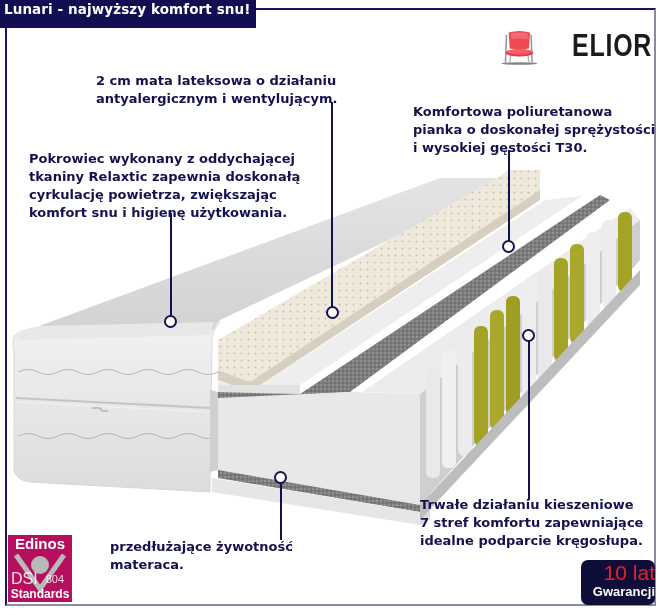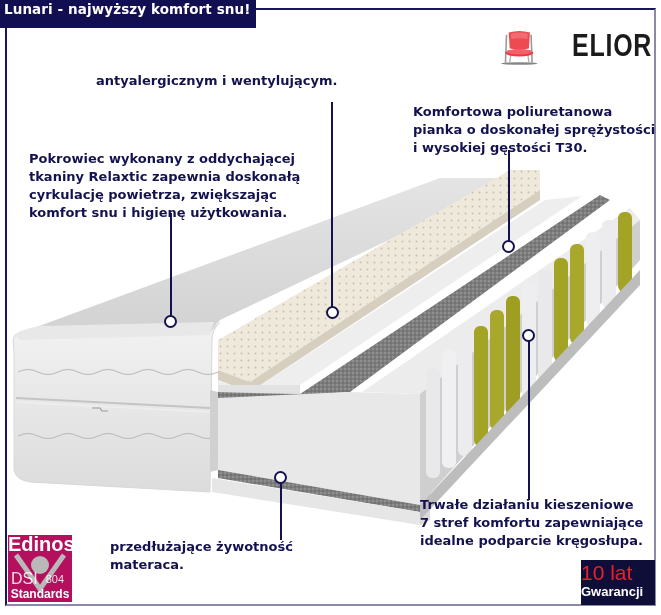--- a/index.html
+++ b/index.html
@@ -35,31 +35,31 @@
   .dot {
     position: absolute; width: 13px; height: 13px; border-radius: 50%;
     border: 2.5px solid #14124e; background: #ffffff;
   }
 
   .edinos {
     position: absolute; left: 8px; top: 535px; width: 64px; height: 67px; background: #b5105e;
     overflow: hidden;
   }
   .edinos .e-top { position: absolute; left: 0; top: 0; width: 100%; text-align: center; color: #fff;
-    font-family: "Liberation Sans", sans-serif; font-weight: bold; font-size: 20px; line-height: 18px; }
+    font-family: "Liberation Sans", sans-serif; font-weight: bold; font-size: 15px; line-height: 18px; }
   .edinos .e-bot { position: absolute; left: 0; bottom: 1px; width: 100%; text-align: center; color: #fff;
     font-family: "Liberation Sans", sans-serif; font-weight: bold; font-size: 12px; line-height: 14px; }
   .edinos .e-dsi { position: absolute; left: 3px; top: 38px; color: #ffffff; opacity: 0.85;
     font-family: "Liberation Sans", sans-serif; font-size: 16px; line-height: 12px; }
   .edinos .e-804 { position: absolute; right: 8px; top: 38px; color: #ffffff; opacity: 0.85;
     font-family: "Liberation Sans", sans-serif; font-size: 11px; line-height: 12px; }
 
   .warranty {
     position: absolute; left: 581px; top: 560px; width: 74px; height: 45px; background: #0f0e38;
-    border-radius: 0; text-align: left;
+    border-radius: 7px; text-align: right;
   }
   .warranty .w-num { display: block; color: #e8202a; font-family: "Liberation Sans", sans-serif;
     font-size: 21px; line-height: 24px; margin-top: 1px; }
   .warranty .w-txt { display: block; color: #ffffff; font-family: "Liberation Sans", sans-serif;
     font-weight: bold; font-size: 13px; line-height: 14px; }
 </style>
 </head>
 <body>
 
 <div class="frame"></div>
@@ -156,20 +156,21 @@
 <div class="leader" style="left:170px; top:213px; height:104px;"></div>
 <div class="dot" style="left:164px; top:315px;"></div>
 
 <div class="leader" style="left:528px; top:340px; height:160px;"></div>
 <div class="dot" style="left:522px; top:329px;"></div>
 
 <div class="leader" style="left:280px; top:484px; height:56px;"></div>
 <div class="dot" style="left:274px; top:471px;"></div>
 
 <div class="label" style="left:96px; top:72px;">
+  <div>2 cm mata lateksowa o działaniu</div>
   <div>antyalergicznym i wentylującym.</div>
 </div>
 
 <div class="label" style="left:413px; top:103px;">
   <div>Komfortowa poliuretanowa</div>
   <div>pianka o doskonałej sprężystości</div>
   <div>i wysokiej gęstości T30.</div>
 </div>
 
 <div class="label" style="left:29px; top:150px;">

